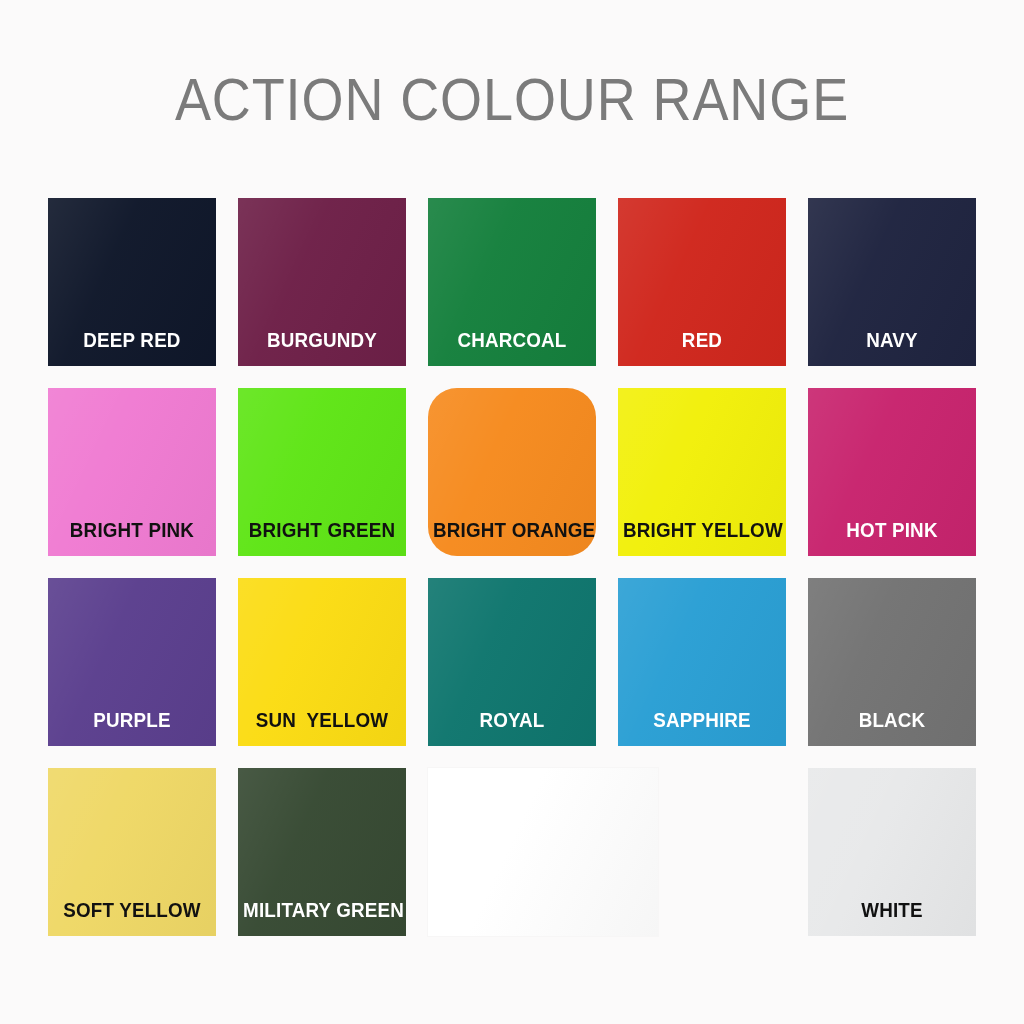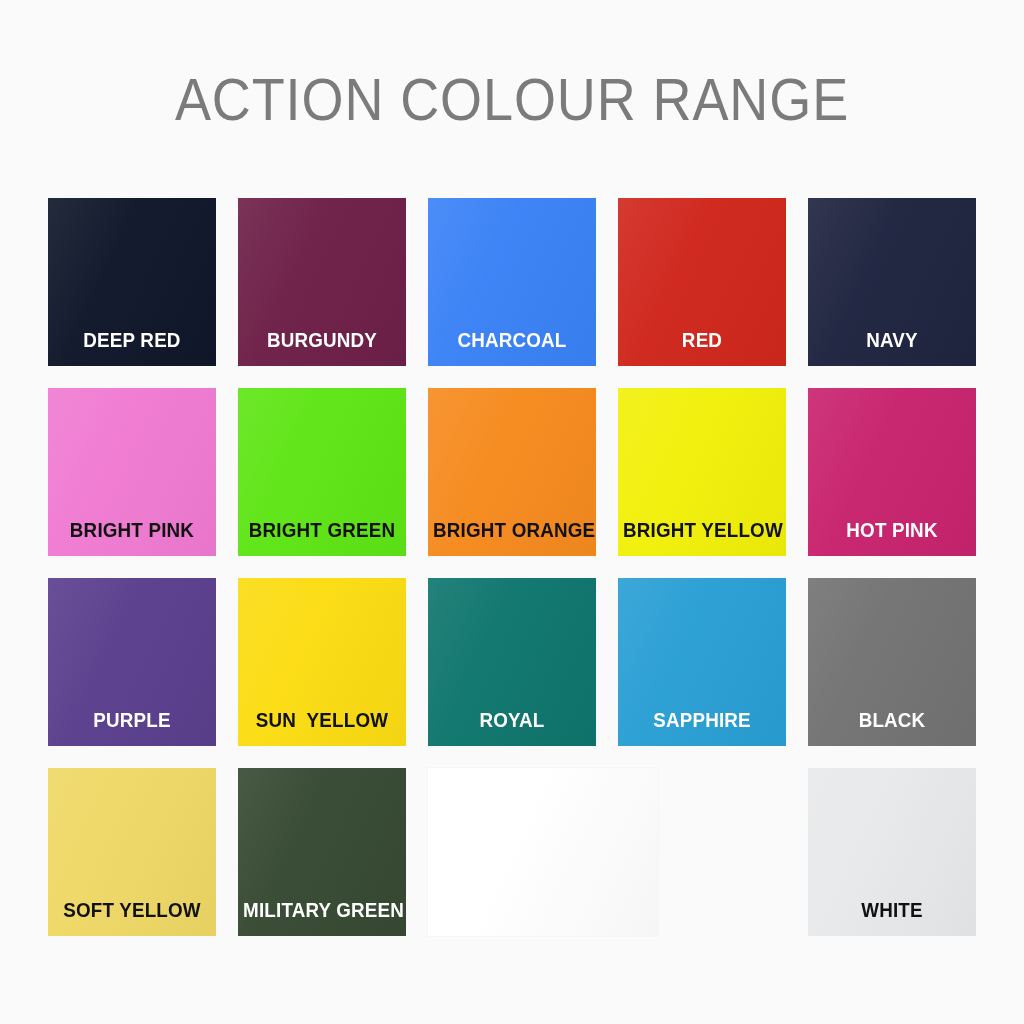--- a/index.html
+++ b/index.html
@@ -87,41 +87,41 @@
 
   <div class="grid">
       <div class="swatch" style="background: #0f172a;">
         <div class="sheen"></div>
         <div class="label" style="color: rgb(255, 255, 255);">DEEP RED</div>
       </div>
       <div class="swatch" style="background: rgb(110, 32, 72);">
         <div class="sheen"></div>
         <div class="label" style="color: rgb(255, 255, 255);">BURGUNDY</div>
       </div>
-      <div class="swatch" style="background: #3b82f6; padding-left: 16px;">
+      <div class="swatch" style="background: #15803d; padding-left: 16px;">
         <div class="sheen"></div>
         <div class="label" style="color: rgb(255, 255, 255);">CHARCOAL</div>
       </div>
       <div class="swatch" style="background: rgb(208, 39, 29);">
         <div class="sheen"></div>
         <div class="label" style="color: rgb(255, 255, 255);">RED</div>
       </div>
       <div class="swatch" style="background: rgb(31, 36, 64);">
         <div class="sheen"></div>
         <div class="label" style="color: rgb(255, 255, 255);">NAVY</div>
       </div>
       <div class="swatch" style="background: rgb(240, 123, 210);">
         <div class="sheen"></div>
         <div class="label" style="color: rgb(17, 17, 17);">BRIGHT PINK</div>
       </div>
       <div class="swatch" style="background: rgb(95, 229, 22);">
         <div class="sheen"></div>
         <div class="label" style="color: rgb(17, 17, 17);">BRIGHT GREEN</div>
       </div>
-      <div class="swatch" style="background: rgb(246, 139, 31);">
+      <div class="swatch" style="background: rgb(246, 139, 31); border-radius: 29px;">
         <div class="sheen"></div>
         <div class="label" style="color: rgb(17, 17, 17);">BRIGHT ORANGE</div>
       </div>
       <div class="swatch" style="background: rgb(242, 240, 10); padding-left: 28px;">
         <div class="sheen"></div>
         <div class="label" style="color: rgb(17, 17, 17);">BRIGHT YELLOW</div>
       </div>
       <div class="swatch" style="background: rgb(200, 36, 110); text-decoration: underline;">
         <div class="sheen"></div>
         <div class="label" style="color: rgb(255, 255, 255);">HOT PINK</div>

